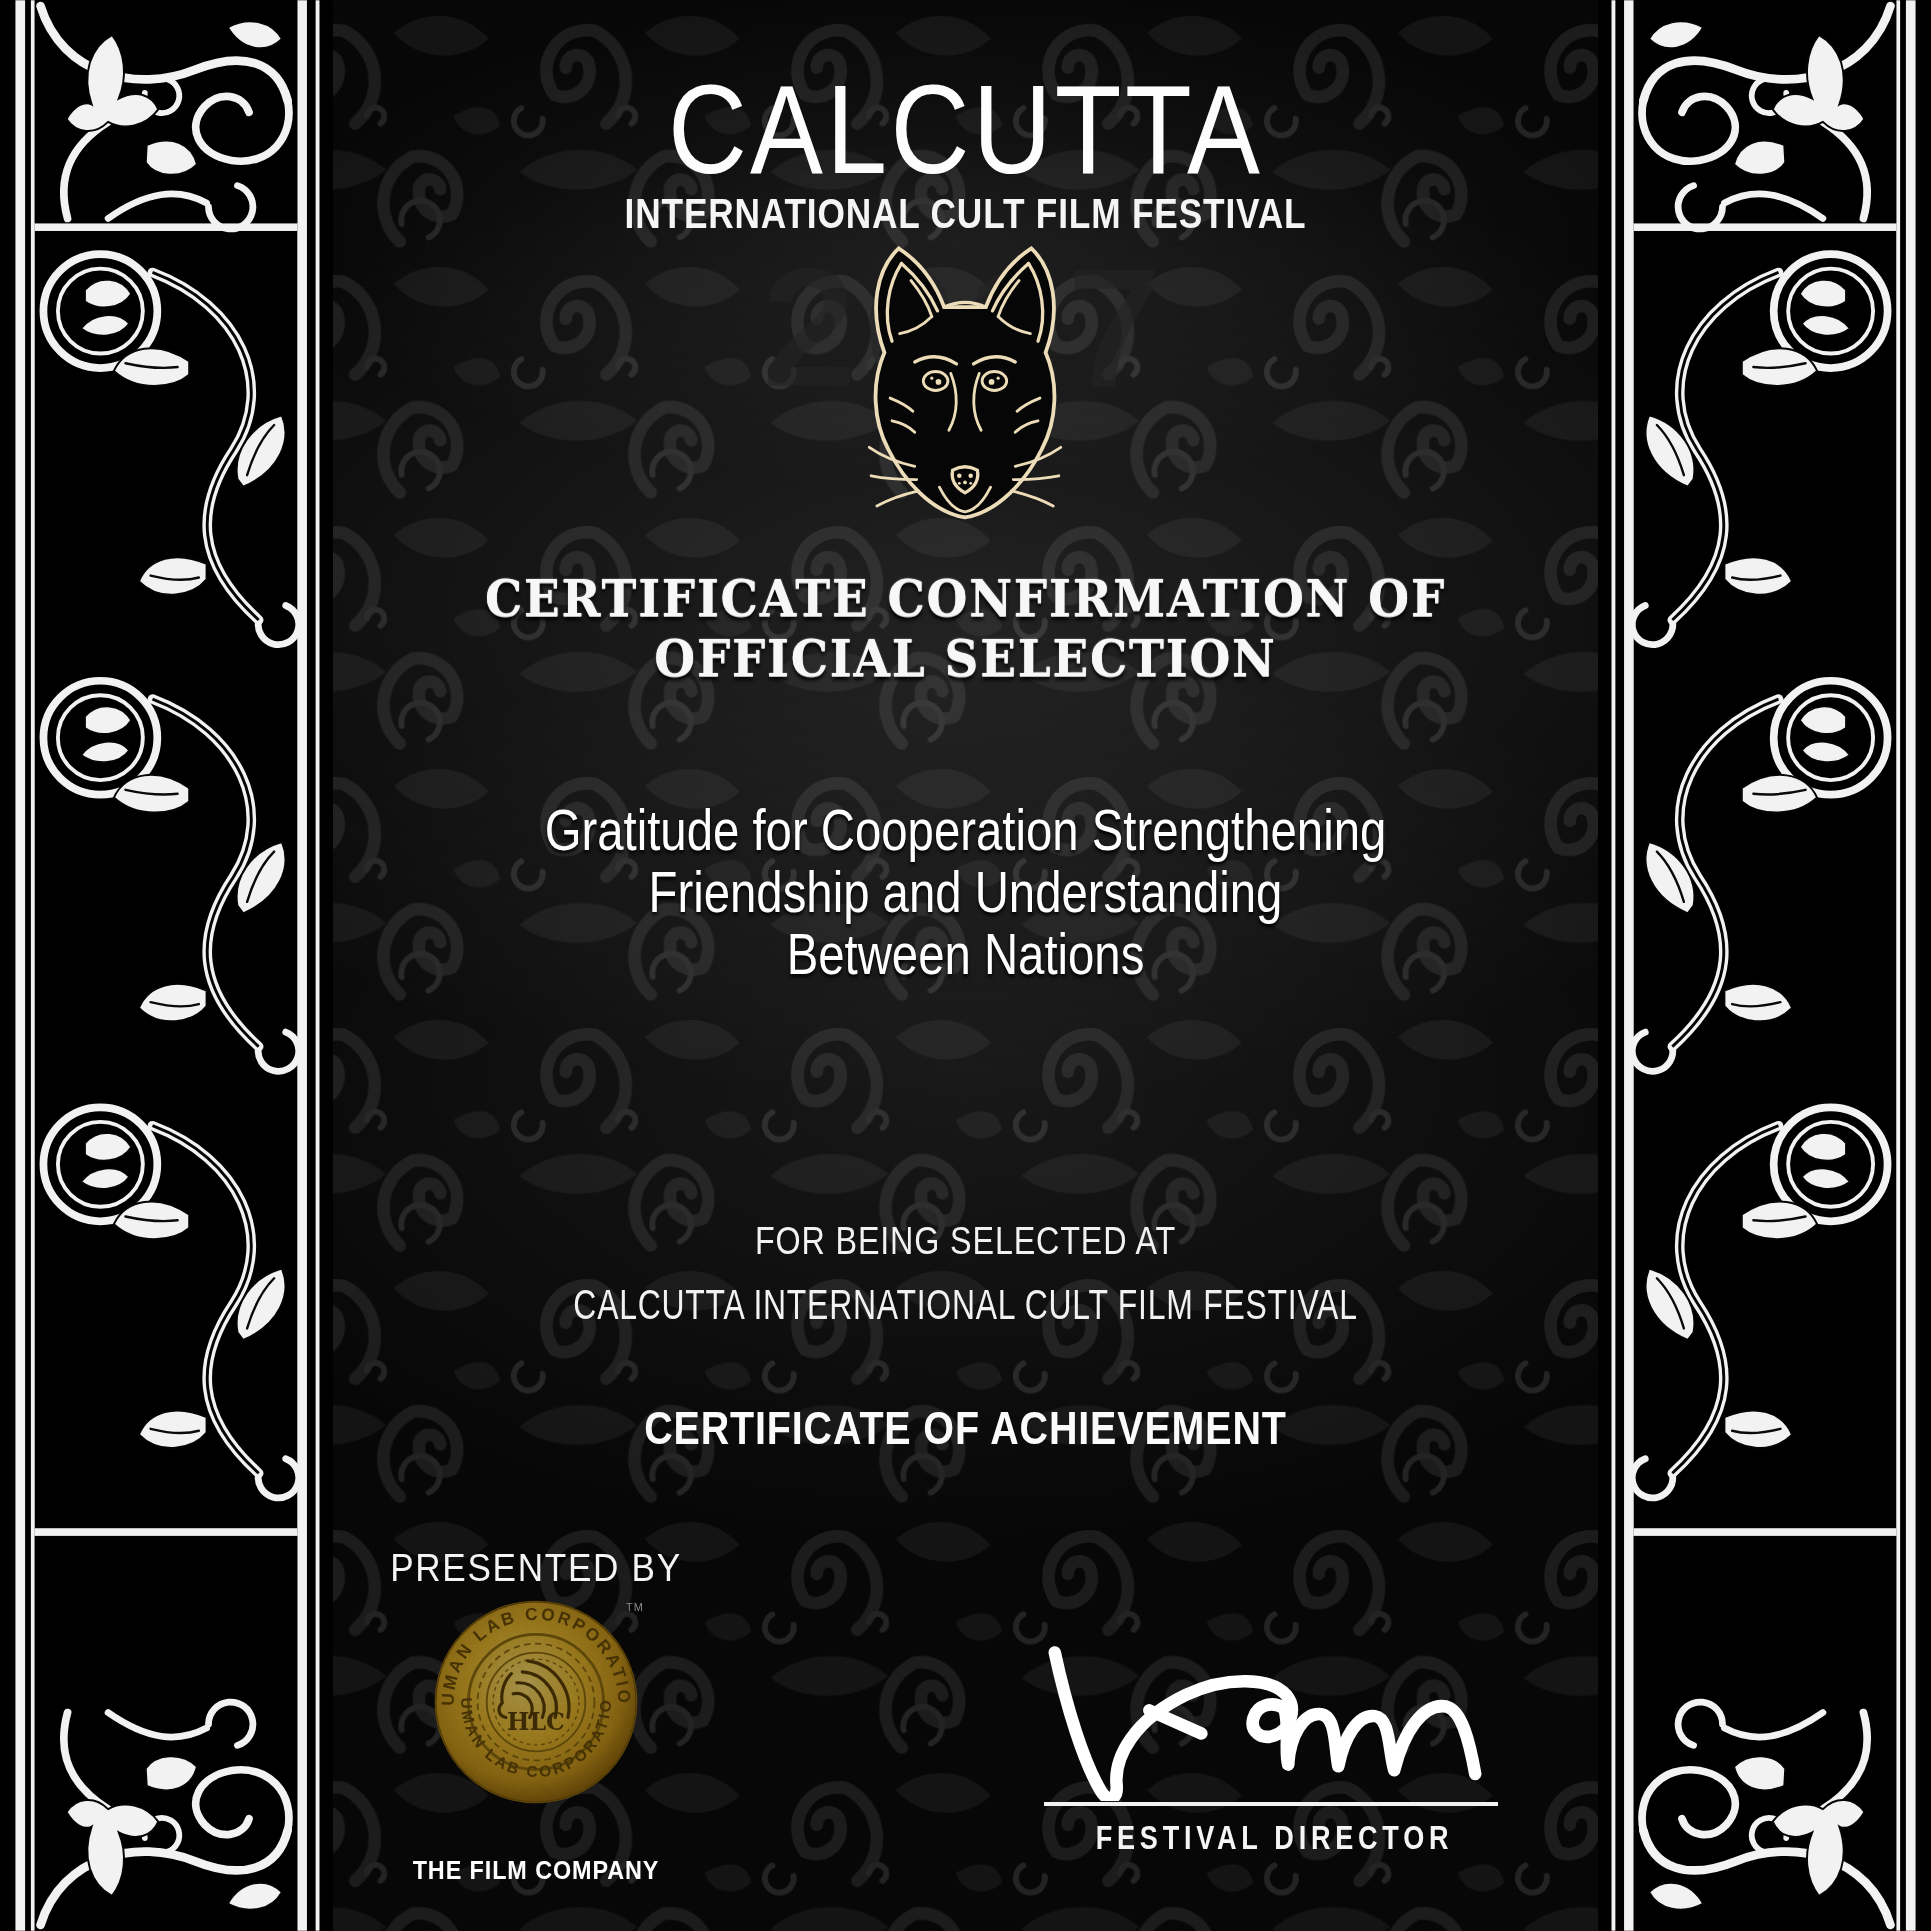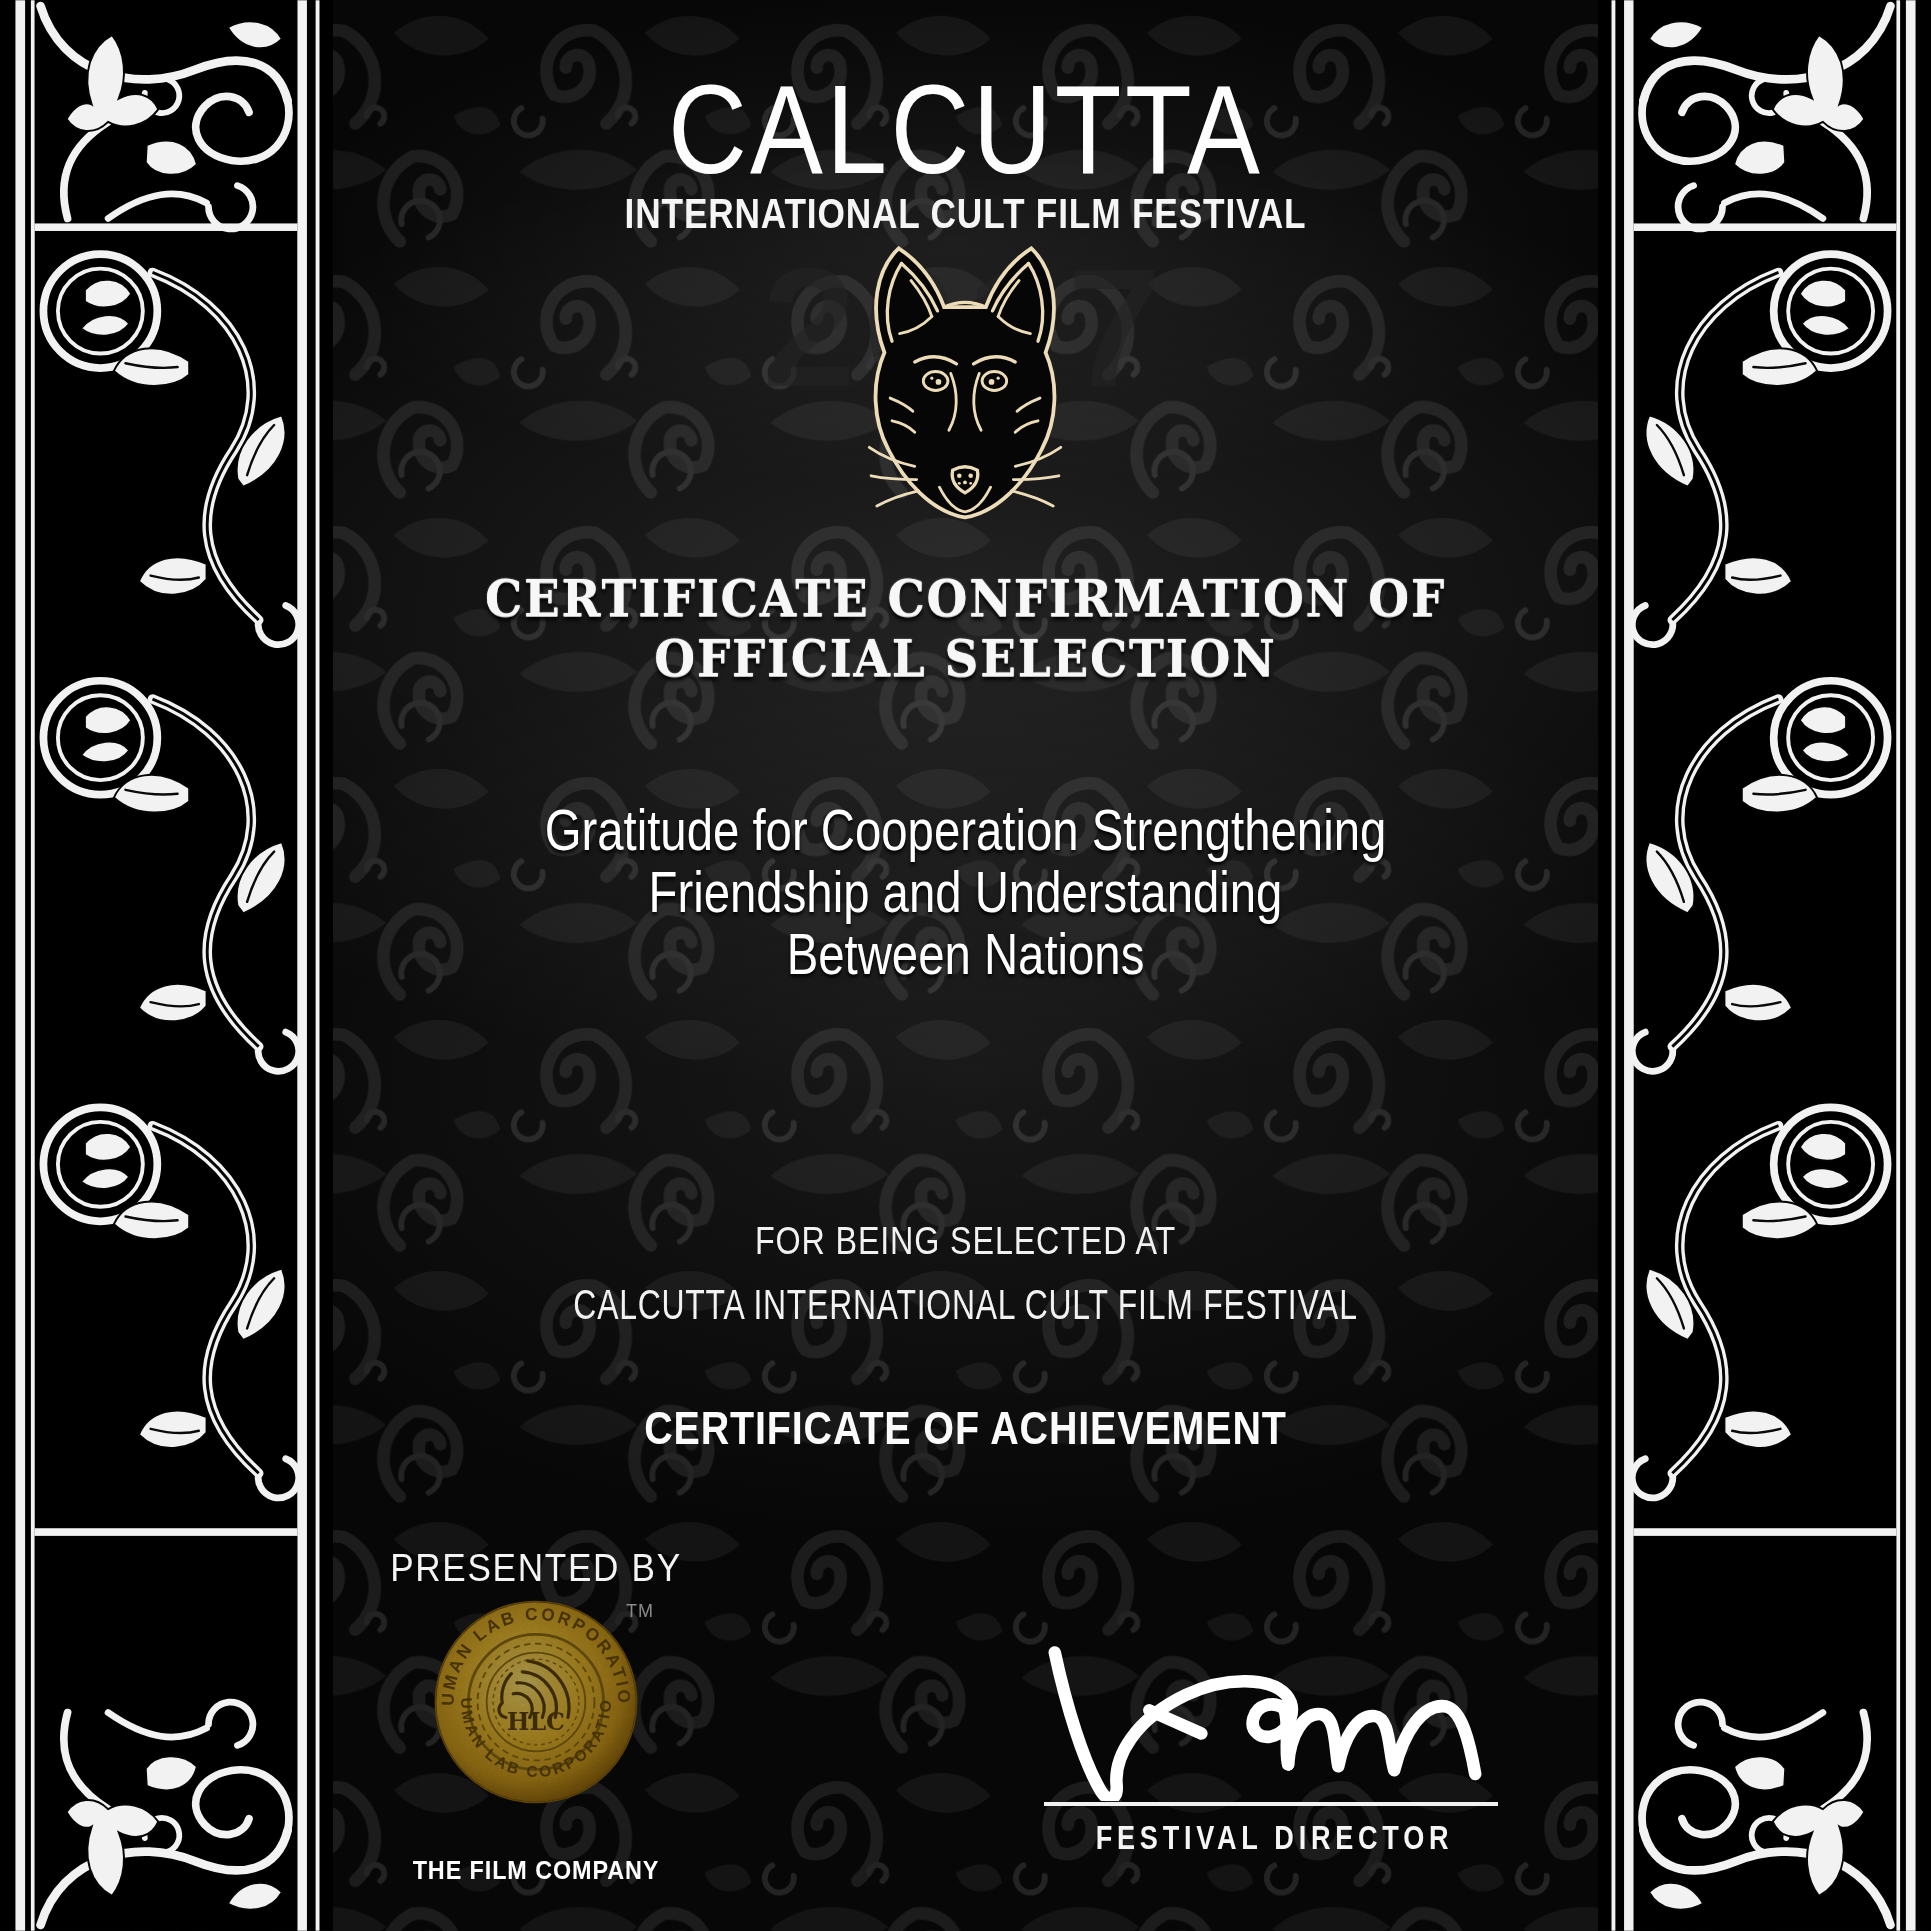--- a/index.html
+++ b/index.html
@@ -47,21 +47,21 @@
   .achievement{
     top:1400px;font-size:47px;font-weight:700;letter-spacing:1px;
     transform:scaleX(.84);transform-origin:center;color:#fbfbfb;
   }
   .presented{
     position:absolute;left:343px;width:386px;top:1546px;text-align:center;
     font-size:39px;font-weight:400;letter-spacing:1.9px;color:#f4f4f4;
     transform:scaleX(.9);transform-origin:center;
   }
   .seal-wrap{position:absolute;left:431px;top:1597px;width:210px;height:210px;}
-  .seal-tm{position:absolute;left:626px;top:1601px;font-size:18px;color:#8a8a8a;letter-spacing:1px;}
+  .seal-tm{position:absolute;left:626px;top:1601px;font-size:11px;color:#8a8a8a;letter-spacing:1px;}
   .film-company{
     position:absolute;left:343px;width:386px;top:1855px;text-align:center;
     font-size:26px;font-weight:700;letter-spacing:1px;color:#fff;
     transform:scaleX(.9);transform-origin:center;
   }
   .sig-wrap{position:absolute;left:1041px;top:1639px;width:448px;height:162px;}
   .sig-line{position:absolute;left:1044px;top:1802px;width:454px;height:3.9px;background:#f2f2f2;}
   .director{
     position:absolute;left:1033px;width:483px;top:1819px;text-align:center;
     font-size:33px;font-weight:700;letter-spacing:5.8px;color:#f5f5f5;

